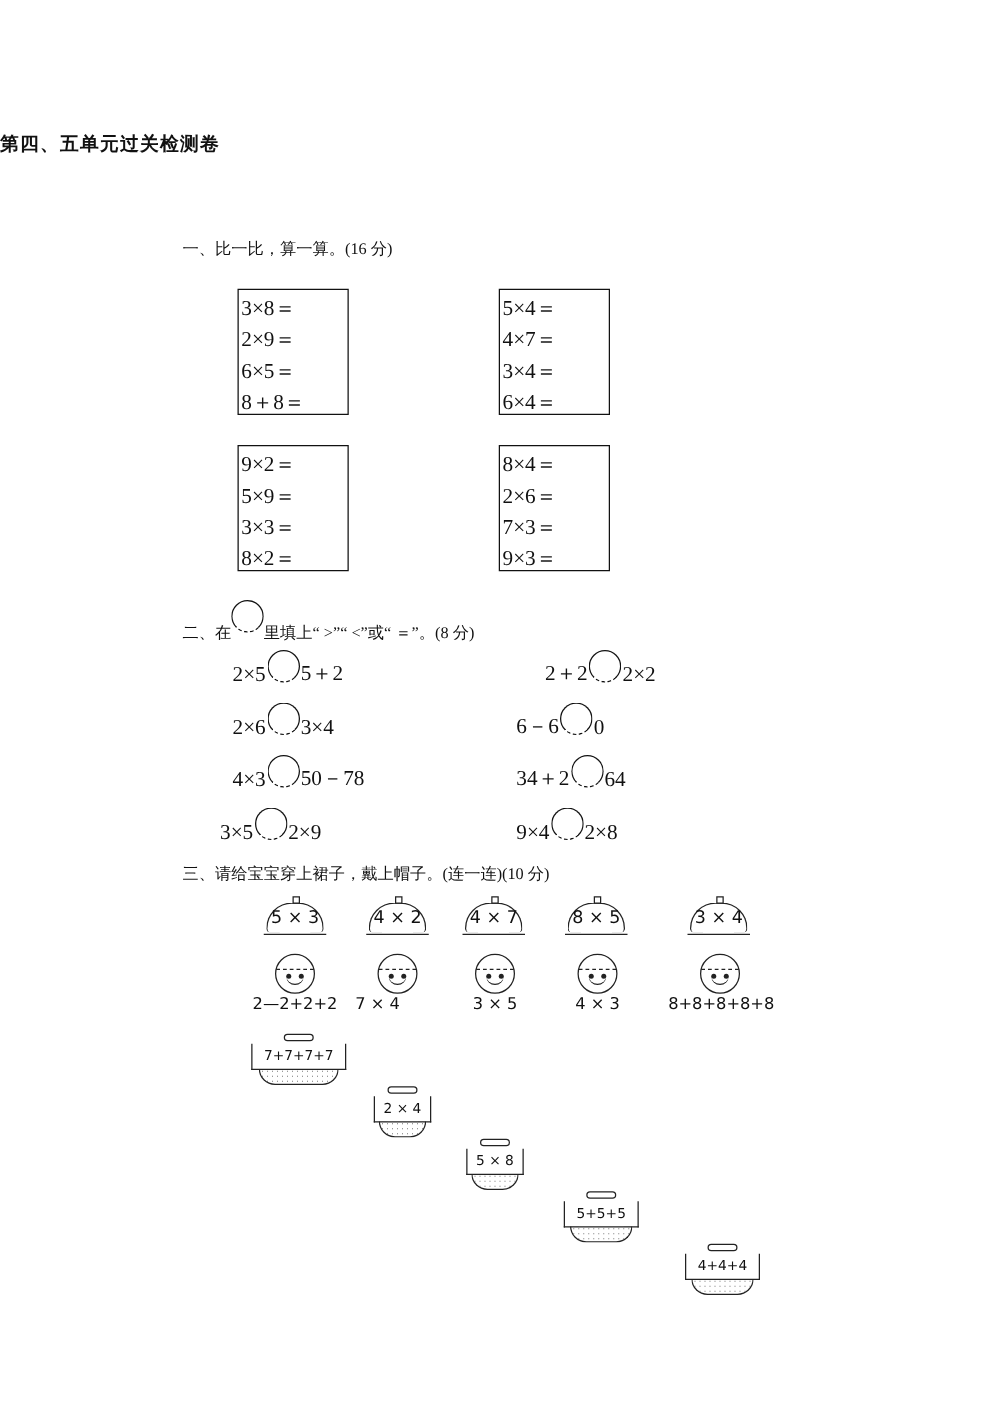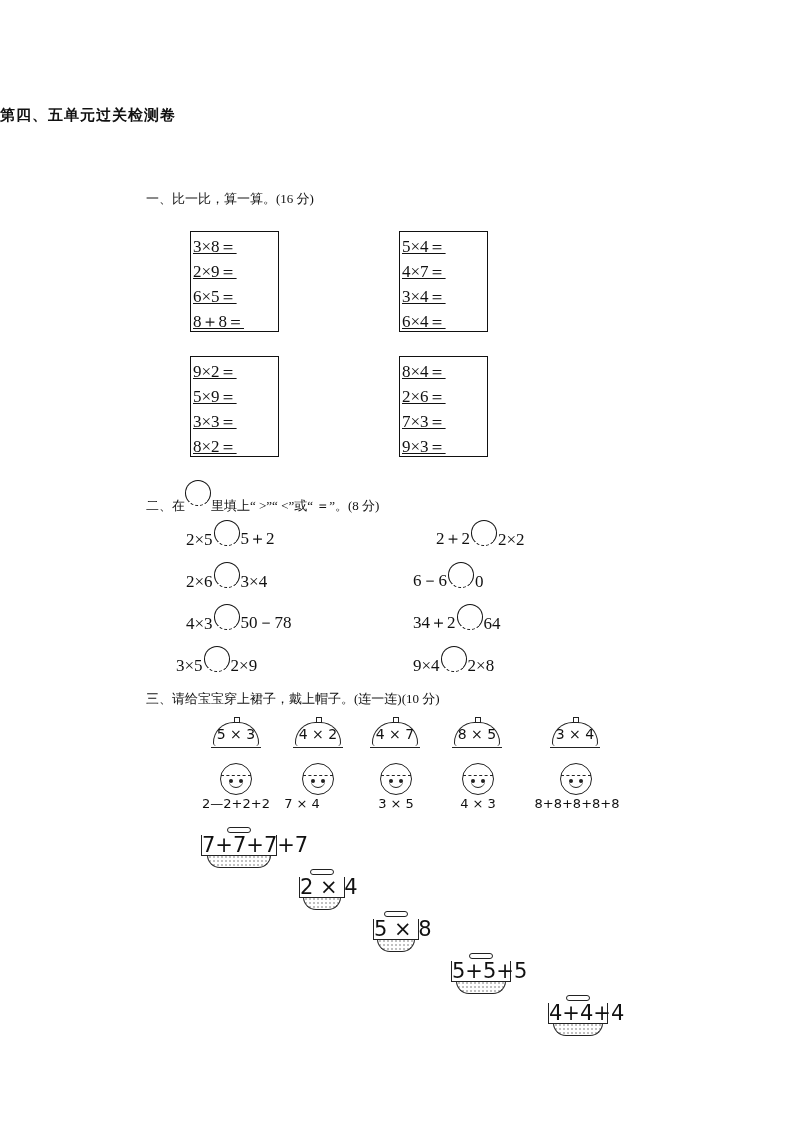--- a/index.html
+++ b/index.html
@@ -2,21 +2,21 @@
 <html><head>
   <meta charset="utf-8">
   <style>
     html, body { margin: 0; padding: 0; background: #ffffff; }
     body { width: 793px; height: 1122px; position: relative; overflow: hidden;
       font-family: "Liberation Serif", "DejaVu Serif", serif; color: #111; }
     .abs { position: absolute; }
     .title { top: 106px; left: 0; width: 793px; font-size: 15px; font-weight: bold;
       font-family: "DejaVu Sans", sans-serif; letter-spacing: 1px; }
     .heading { font-size: 13px; white-space: nowrap; }
-    .box { border: 1px solid #111; width: 89px; height: 101px; box-sizing: border-box; padding: 2px 0 0 2px; text-decoration: underline; }
+    .box { border: 1px solid #111; width: 89px; height: 101px; box-sizing: border-box; padding: 2px 0 0 2px; }
     .box div { font-size: 17px; line-height: 25px; white-space: nowrap; }
     .cmp { font-size: 17px; white-space: nowrap; display: flex; align-items: flex-end; height: 26px; }
     .circle { display: inline-block; width: 24px; height: 24px; border: 1px solid #111; border-radius: 50%;
       border-bottom-style: dashed; margin: 0 1px; position: relative; top: -4px; }
     .inline-circle { display: inline-block; width: 24px; height: 24px; border: 1px solid #111; border-radius: 50%;
       border-bottom-style: dashed; vertical-align: -2px; position: relative; top: -6px; }
     .hat { width: 50px; text-align: center; font-size: 14px; font-family: "DejaVu Sans", sans-serif; }
     .hat .dome { width: 46px; height: 24px; margin: 0 auto; border: 1px solid #222; border-bottom: none;
       border-radius: 24px 24px 4px 4px; position: relative; box-sizing: border-box; }
     .hat .knob { position: absolute; top: -6px; left: 20px; width: 4px; height: 4px; border: 1px solid #222; }
@@ -25,21 +25,21 @@
     .face { width: 32px; height: 32px; border: 1px solid #222; border-radius: 50%; position: relative; box-sizing: border-box; }
     .face .band { position: absolute; top: 11px; left: 0; right: 0; border-top: 1px dashed #222; }
     .face .eye { position: absolute; top: 15px; width: 4px; height: 4px; background: #222; border-radius: 50%; }
     .face .eye.l { left: 8px; } .face .eye.r { right: 8px; }
     .face .smile { position: absolute; top: 15px; left: 8px; width: 14px; height: 8px; border-bottom: 1px solid #222; border-radius: 0 0 8px 8px; }
     .baby-lbl { font-size: 13px; font-family: "DejaVu Sans", sans-serif; white-space: nowrap; text-align: center; }
     .skirt { position: relative; height: 42px; }
     .skirt .waist { position: absolute; top: 0; left: 50%; transform: translateX(-50%); width: 22px; height: 4px;
       border: 1px solid #222; border-radius: 3px; }
     .skirt .body { position: absolute; top: 8px; left: 0; right: 0; height: 20px; border-left: 1px solid #222;
-      border-right: 1px solid #222; border-bottom: 1px solid #222; font-size: 21px; text-align: center; line-height: 20px;
+      border-right: 1px solid #222; border-bottom: 1px solid #222; font-size: 11px; text-align: center; line-height: 20px;
       font-family: "DejaVu Sans", sans-serif; white-space: nowrap; }
     .skirt .frill { position: absolute; top: 28px; left: 8%; right: 8%; height: 12px; border-bottom: 1px solid #222;
       border-left: 1px solid #222; border-right: 1px solid #222; border-radius: 0 0 20px 20px;
       background-image: radial-gradient(#777 0.6px, transparent 0.8px); background-size: 4px 4px; }
   </style>
 </head>
 <body>
 
 <div class="abs title">第四、五单元过关检测卷</div>
 

